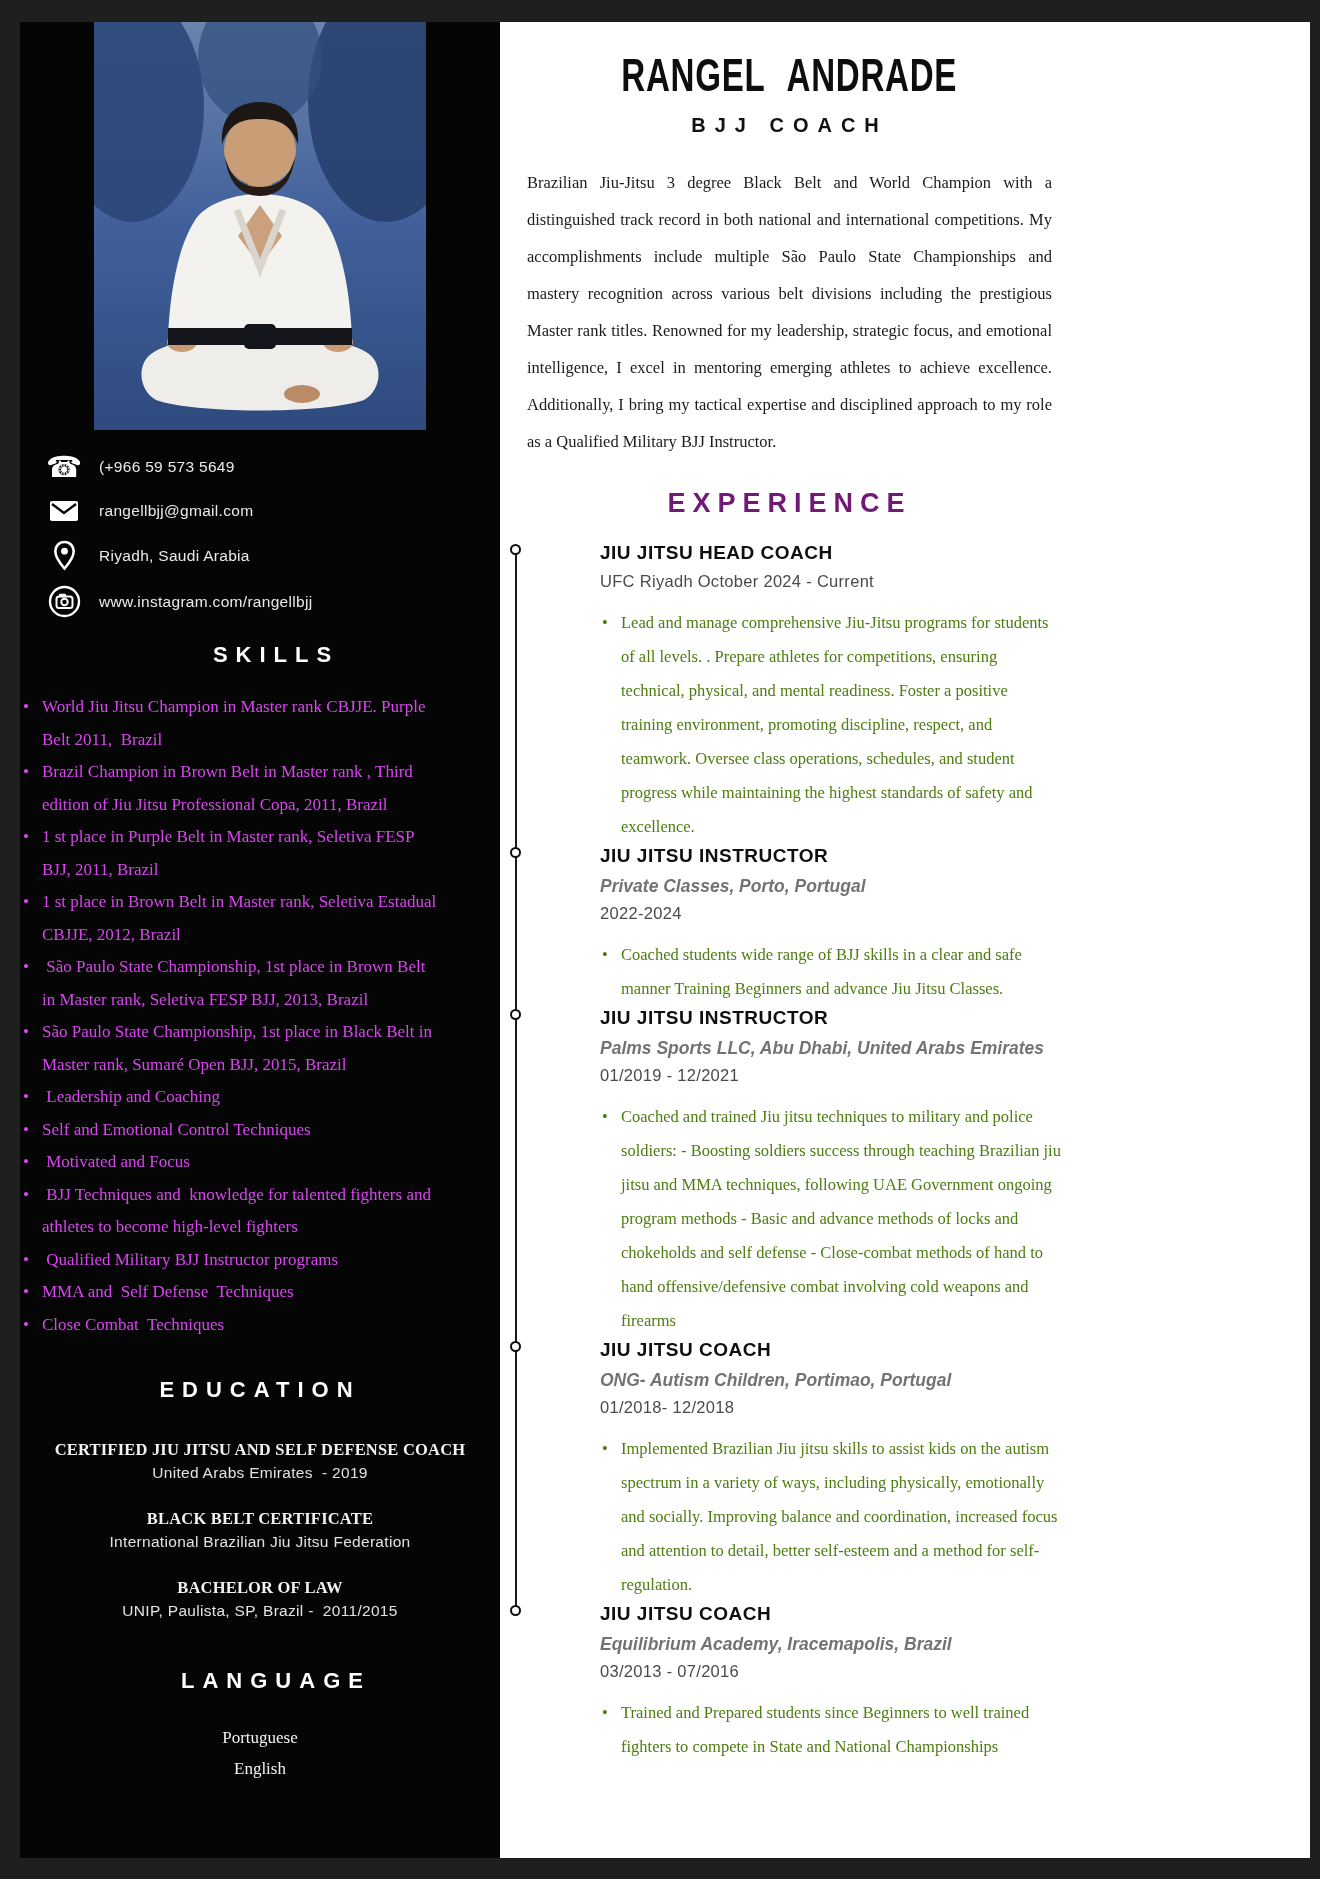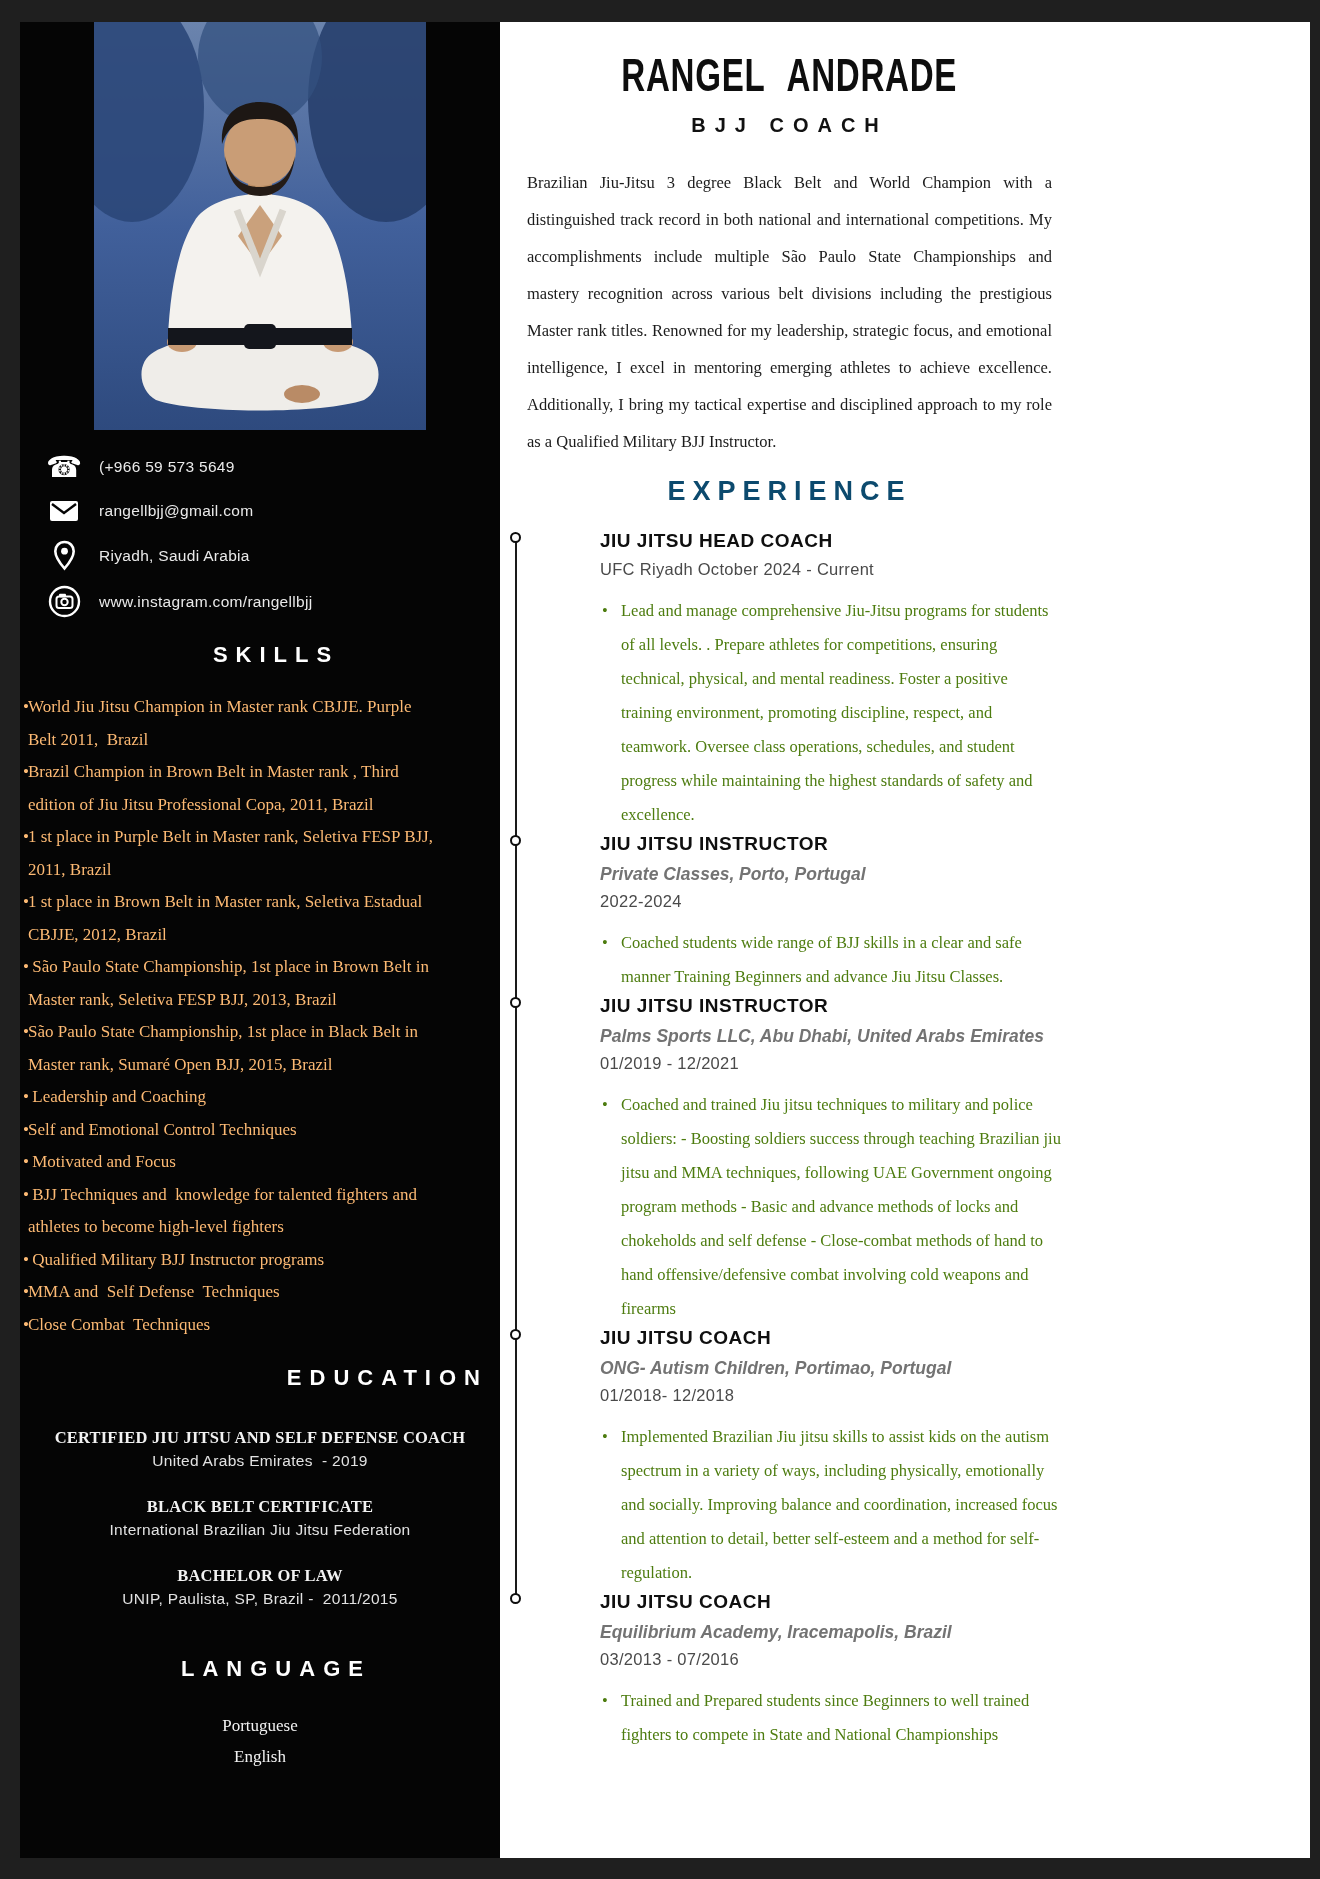--- a/index.html
+++ b/index.html
@@ -24,28 +24,28 @@
   .contact li { display:flex; align-items:center; gap:17px; margin-bottom:14px; min-height:30px; }
   .contact li.insta { margin-top:6px; }
   .cicon { width:36px; flex:0 0 36px; display:flex; align-items:center; justify-content:center; }
   .cicon.glyph { font-size:29px; line-height:1; color:#ffffff; font-family:"DejaVu Sans", sans-serif; }
   .ctext { font-size:15.5px; letter-spacing:.3px; color:#eaeaea; }
 
   .side-h {
     text-align:center; font-size:22px; font-weight:700; letter-spacing:8px;
     color:#ffffff; margin-top:24px;padding-left:32px;
   }
-  .side-h.edu { margin-top:24px;text-align:right; }
+  .side-h.edu { margin-top:36px; }
   .side-h.lang { margin-top:48px; }
 
   .skills { list-style:none; margin:23px 0 0 0; padding:0 63px 0 0; }
   .skills li {
-    position:relative; padding-left:8px;
+    position:relative; padding-left:22px;
     font-family:"Liberation Serif", serif; font-size:17px; line-height:32.5px;
-    white-space:pre-wrap; color:#fdba74;
+    white-space:pre-wrap; color:#d946ef;
   }
   .skills li::before { content:"•"; position:absolute; left:3px; top:0; }
 
   .edu-list { margin-top:28px; }
   .edu { text-align:center; margin-top:27px; padding:0 12px; }
   .edu:first-child { margin-top:37px; }
   .edu-degree { font-family:"Liberation Serif", serif; font-weight:700; font-size:16.5px; letter-spacing:.2px; }
   .edu-detail { font-size:15.5px; color:#e2e2e2; margin-top:4px; letter-spacing:.3px; white-space:pre-wrap; }
 
   .langs { list-style:none; text-align:center; margin-top:28px;
@@ -62,22 +62,22 @@
     color:#0e0e0e; white-space:nowrap;
   }
   .role { text-align:center; font-size:20px; font-weight:700; letter-spacing:9px; margin-top:12px; color:#111; }
 
   .summary {
     margin-top:27px; font-family:"Liberation Serif", serif;
     font-size:16.5px; line-height:37px; text-align:justify; color:#1b1b1b;
   }
 
   .exp-title {
-    text-align:center; margin-top:16px; font-size:27px; font-weight:800;
-    letter-spacing:7px; color:#0c4a6e;
+    text-align:center; margin-top:28px; font-size:27px; font-weight:800;
+    letter-spacing:7px; color:#701a75;
   }
 
   .jobs { position:relative; margin-top:22px; }
   .timeline-line { position:absolute; left:-12px; top:10px; width:1.5px; height:1100px; background:#1a1a1a; }
   .job { position:relative; margin-left:73px; }
   .job-dot {
     position:absolute; left:-90px; top:3px; width:11px; height:11px;
     border:2.5px solid #0d0d0d; border-radius:50%; background:#ffffff;
   }
   .job-title { font-size:19px; font-weight:700; letter-spacing:.5px; color:#0f0f0f; line-height:24px; }

